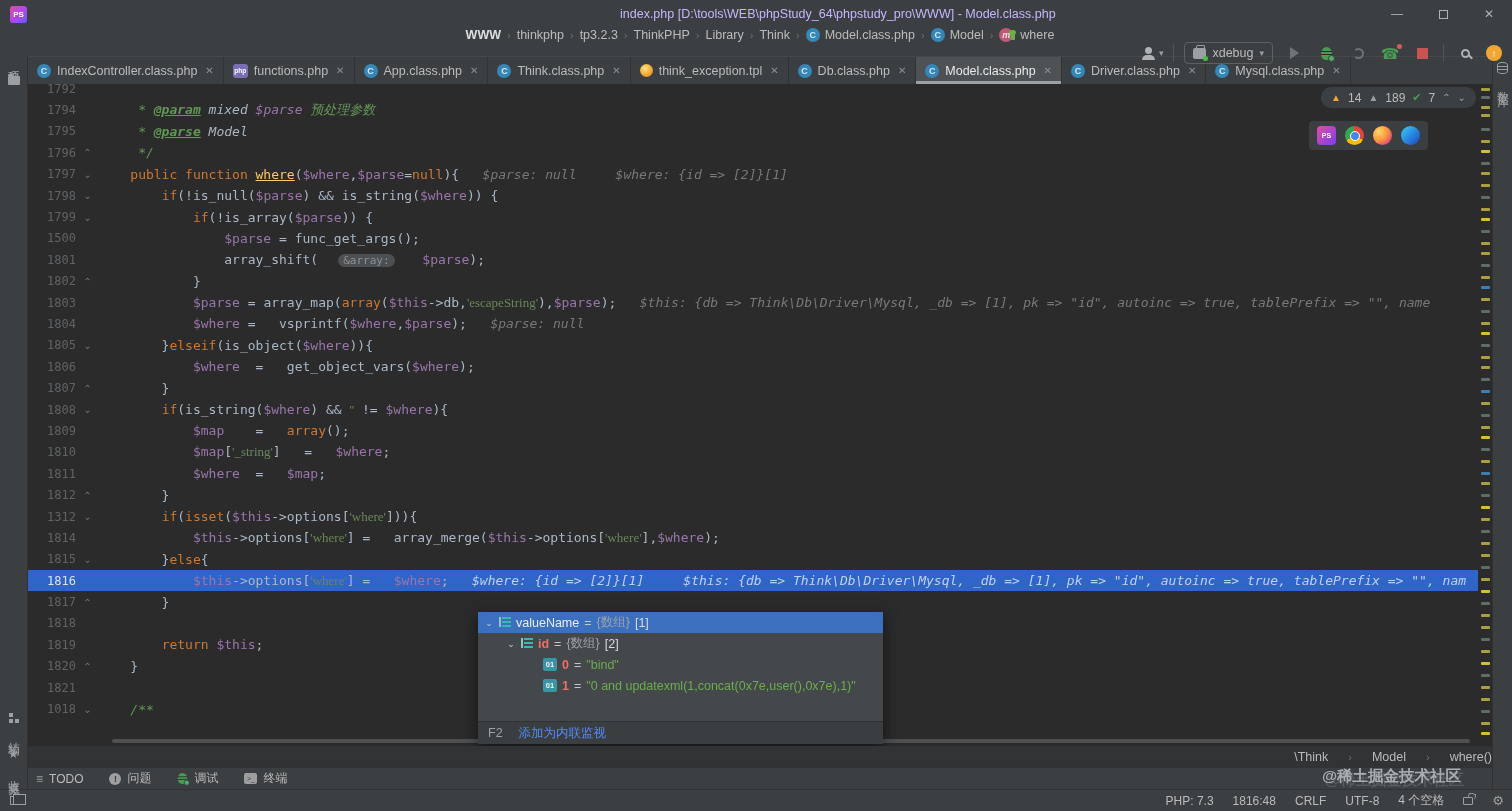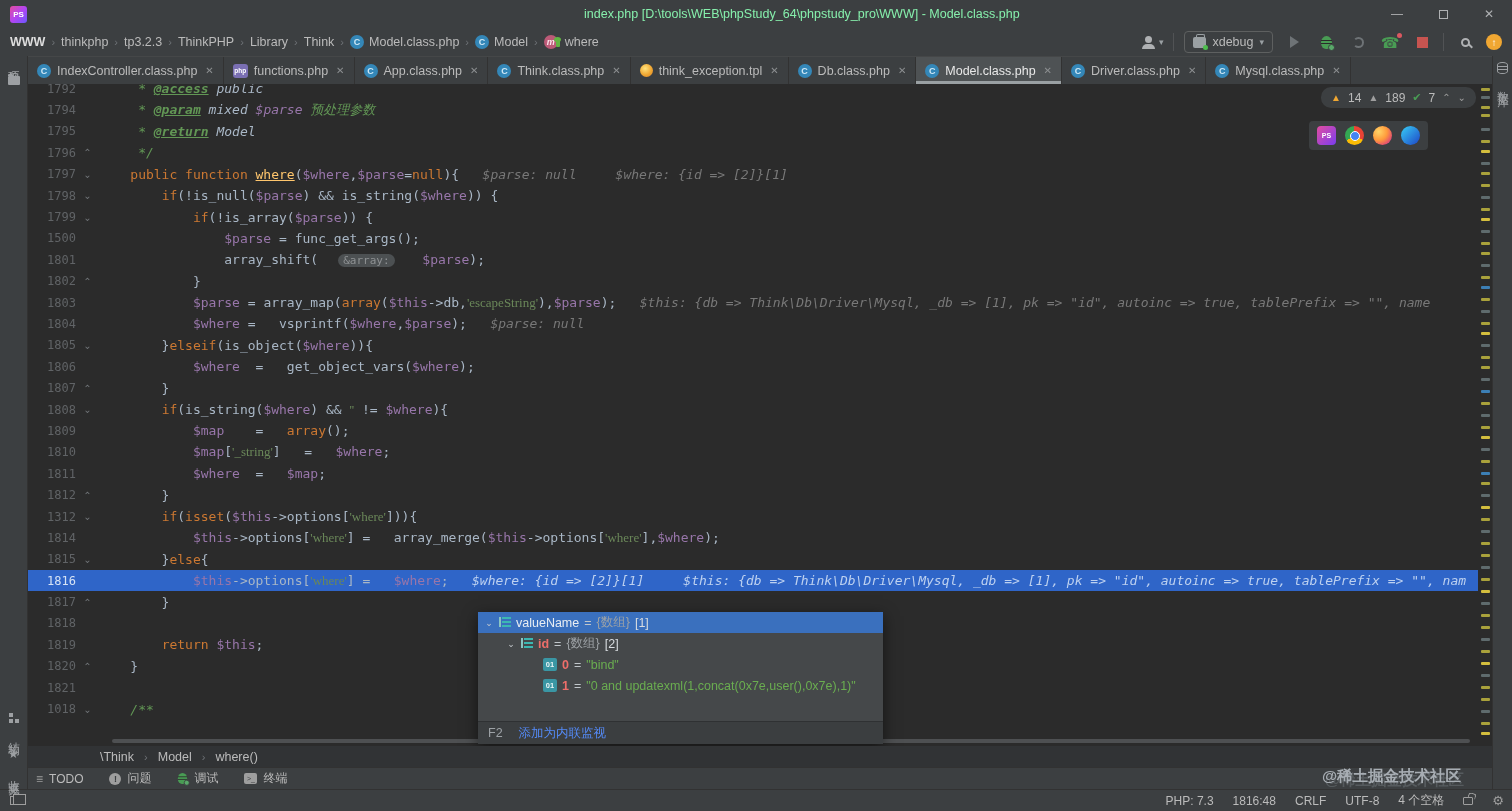--- a/index.html
+++ b/index.html
@@ -6,27 +6,27 @@
   html,body { width:1512px; height:811px; overflow:hidden; background:#2B2B2B;
     font-family:"Liberation Sans", sans-serif; -webkit-font-smoothing:antialiased; }
   .app { position:relative; width:1512px; height:811px; background:#2B2B2B; }
 
   
   .titlebar { height:28px; background:#3C3F41; display:flex; align-items:center; color:#BBBBBB; font-size:12.5px; position:relative; }
   .logo { width:17px; height:17px; border-radius:3px; margin:0 12px 0 10px; flex:none;
     background:linear-gradient(135deg,#E34DA0 0%,#B345F1 50%,#6B57FF 100%);
     color:#fff; font-size:8px; font-weight:bold; display:flex; align-items:center; justify-content:center; }
   .menu-item { padding:0 9px; height:28px; display:flex; align-items:center; cursor:default; }
-  .win-title { position:absolute; left:584px; color:#86efac; white-space:nowrap; }
+  .win-title { position:absolute; left:620px; color:#c4b5fd; white-space:nowrap; }
   .win-controls { margin-left:auto; display:flex; height:28px; }
   .win-btn { width:46px; height:28px; display:flex; align-items:center; justify-content:center; color:#AFB1B3; font-size:12px; }
   .maxbox { width:9px; height:9px; border:1px solid #AFB1B3; }
 
   
-  .navbar { height:28px; background:#3C3F41; display:flex; align-items:center; font-size:12.5px; color:#BBBBBB; padding-left:8px; position:relative; }
+  .navbar { height:28px; background:#3C3F41; display:flex; align-items:center; font-size:12.5px; color:#BBBBBB; padding-left:8px; position:relative;flex-direction:column; }
   .crumb { display:flex; align-items:center; gap:5px; padding:0 2px; white-space:nowrap; }
   .crumb.bold { font-weight:bold; color:#DDDDDD; }
   .crumb-sep { color:#6E7276; margin:0 4px; font-size:11px; }
   .ic-class { width:14px; height:14px; border-radius:50%; background:#3487B8; color:#CFE8F6; font-size:9px; font-weight:bold;
     display:inline-flex; align-items:center; justify-content:center; flex:none; }
   .ic-method { width:14px; height:14px; border-radius:50%; background:#BC5A77; color:#FBE3EA; font-size:9px; font-style:italic; font-weight:bold;
     display:inline-flex; align-items:center; justify-content:center; flex:none; }
   .ic-key { width:4px; height:9px; background:#62B543; border-radius:1px; position:relative; display:inline-block; margin-left:-2px; }
   .ic-key:before { content:''; position:absolute; top:-1px; left:-2px; width:7px; height:5px; border-radius:50%; background:#62B543; }
   .nav-right { margin-left:auto; display:flex; align-items:center; gap:10px; padding-right:10px; }
@@ -140,21 +140,21 @@
   .pname-w { color:#E8EDF2; }
   .peq { color:#C0C6CB; }
   .ptype { color:#9DA2A6; }
   .psize { color:#D8DCE0; }
   .pval { color:#6AAD50; }
   .pfooter { margin-top:auto; height:23px; background:#3B3E40; border-top:1px solid #2F3133; display:flex; align-items:center; gap:16px; padding:0 10px; }
   .pfkey { color:#9DA2A6; }
   .pflink { color:#548AF7; }
 
   
-  .bcrumbs { height:21px; background:#313335; display:flex; align-items:center; font-size:12.5px; color:#BBBBBB; padding-left:72px; gap:6px; }
+  .bcrumbs { height:21px; background:#313335; display:flex; align-items:center; font-size:12.5px; color:#BBBBBB; padding-left:72px; gap:16px;justify-content:flex-end; }
   
   .toolbar-bottom { height:22px; background:#3C3F41; border-top:1px solid #323232; display:flex; align-items:center; gap:26px; padding-left:8px; font-size:12px; color:#BBBBBB; }
   .twb { display:flex; align-items:center; gap:6px; }
   .list-ic { color:#9E9E9E; font-size:12px; }
   .err-ic { width:12px; height:12px; border-radius:50%; background:#9E9E9E; color:#3C3F41; font-size:9px; font-weight:bold; display:flex; align-items:center; justify-content:center; }
   .term-ic { width:13px; height:11px; background:#9E9E9E; border-radius:2px; color:#3C3F41; font-size:7px; display:flex; align-items:center; justify-content:center; }
   .bug-sm { transform:scale(.85); }
 
   
   .statusbar { height:22px; background:#3C3F41; border-top:1px solid #323232; display:flex; align-items:center; font-size:12px; color:#BBBBBB; padding:0 8px; }
@@ -321,23 +321,23 @@
           </div>
           <div class="tab">
             <span class="ic-class">C</span>
             <span>Mysql.class.php</span>
             <span class="x">✕</span>
           </div>
         </div>
 
       <div class="editor">
         <div class="code" id="code">
-            <div class="line"><span class="lnum">1792</span><span class="fold"></span><span class="ltext"><span class="tk-c">     * </span><span class="tk-ct">@access</span><span class="tk-ci"> public</span></span></div>
+            <div class="line"><span class="lnum">1792</span><span class="fold"></span></div>
             <div class="line"><span class="lnum">1794</span><span class="fold"></span><span class="ltext"><span class="tk-c">     * </span><span class="tk-ct">@param</span><span class="tk-ci"> mixed </span><span class="tk-cv">$parse</span><span class="tk-c"> 预处理参数</span></span></div>
-            <div class="line"><span class="lnum">1795</span><span class="fold"></span><span class="ltext"><span class="tk-c">     * </span><span class="tk-ct">@return</span><span class="tk-ci"> Model</span></span></div>
+            <div class="line"><span class="lnum">1795</span><span class="fold"></span><span class="ltext"><span class="tk-c">     * </span><span class="tk-ct">@parse</span><span class="tk-ci"> Model</span></span></div>
             <div class="line"><span class="lnum">1796</span><span class="fold">⌃</span><span class="ltext"><span class="tk-c">     */</span></span></div>
             <div class="line"><span class="lnum">1797</span><span class="fold">⌄</span><span class="ltext"><span class="tk-p">    </span><span class="tk-k">public function </span><span class="tk-fd">where</span><span class="tk-p">(</span><span class="tk-v">$where</span><span class="tk-p">,</span><span class="tk-v">$parse</span><span class="tk-p">=</span><span class="tk-k">null</span><span class="tk-p">){</span><span class="tk-h">   $parse: null     $where: {id =&gt; [2]}[1]</span></span></div>
             <div class="line"><span class="lnum">1798</span><span class="fold">⌄</span><span class="ltext"><span class="tk-p">        </span><span class="tk-k">if</span><span class="tk-p">(!</span><span class="tk-f">is_null</span><span class="tk-p">(</span><span class="tk-v">$parse</span><span class="tk-p">) &amp;&amp; </span><span class="tk-f">is_string</span><span class="tk-p">(</span><span class="tk-v">$where</span><span class="tk-p">)) {</span></span></div>
             <div class="line"><span class="lnum">1799</span><span class="fold">⌄</span><span class="ltext"><span class="tk-p">            </span><span class="tk-k">if</span><span class="tk-p">(!</span><span class="tk-f">is_array</span><span class="tk-p">(</span><span class="tk-v">$parse</span><span class="tk-p">)) {</span></span></div>
             <div class="line"><span class="lnum">1500</span><span class="fold"></span><span class="ltext"><span class="tk-p">                </span><span class="tk-v">$parse</span><span class="tk-p"> = </span><span class="tk-f">func_get_args</span><span class="tk-p">();</span></span></div>
             <div class="line"><span class="lnum">1801</span><span class="fold"></span><span class="ltext"><span class="tk-p">                </span><span class="tk-f">array_shift</span><span class="tk-p">(</span><span class="tk-pill">&amp;array:</span><span class="tk-p"> </span><span class="tk-v">$parse</span><span class="tk-p">);</span></span></div>
             <div class="line"><span class="lnum">1802</span><span class="fold">⌃</span><span class="ltext"><span class="tk-p">            }</span></span></div>
             <div class="line"><span class="lnum">1803</span><span class="fold"></span><span class="ltext"><span class="tk-p">            </span><span class="tk-v">$parse</span><span class="tk-p"> = </span><span class="tk-f">array_map</span><span class="tk-p">(</span><span class="tk-k">array</span><span class="tk-p">(</span><span class="tk-v">$this</span><span class="tk-p">-&gt;db,</span><span class="tk-s">'escapeString'</span><span class="tk-p">),</span><span class="tk-v">$parse</span><span class="tk-p">);</span><span class="tk-h">   $this: {db =&gt; Think\Db\Driver\Mysql, _db =&gt; [1], pk =&gt; "id", autoinc =&gt; true, tablePrefix =&gt; "", name</span></span></div>
             <div class="line"><span class="lnum">1804</span><span class="fold"></span><span class="ltext"><span class="tk-p">            </span><span class="tk-v">$where</span><span class="tk-p"> =   </span><span class="tk-f">vsprintf</span><span class="tk-p">(</span><span class="tk-v">$where</span><span class="tk-p">,</span><span class="tk-v">$parse</span><span class="tk-p">);</span><span class="tk-h">   $parse: null</span></span></div>
             <div class="line"><span class="lnum">1805</span><span class="fold">⌄</span><span class="ltext"><span class="tk-p">        }</span><span class="tk-k">elseif</span><span class="tk-p">(</span><span class="tk-f">is_object</span><span class="tk-p">(</span><span class="tk-v">$where</span><span class="tk-p">)){</span></span></div>

